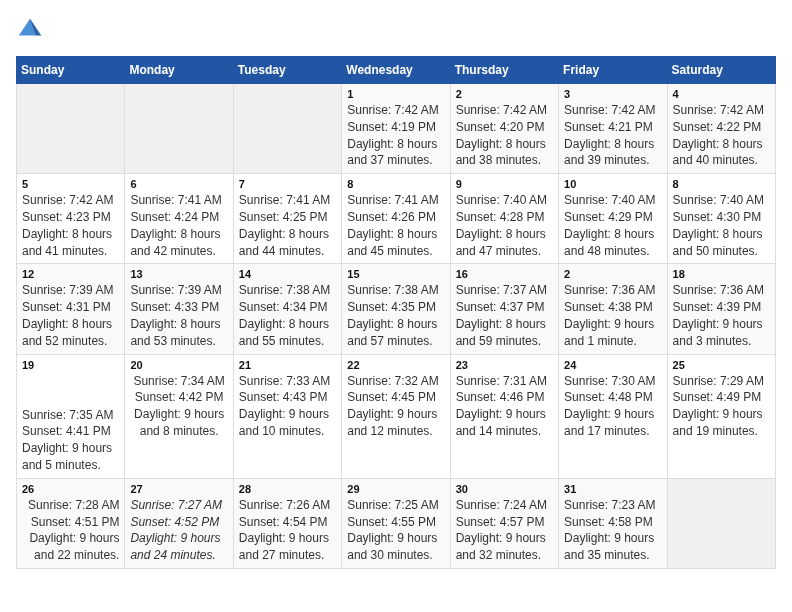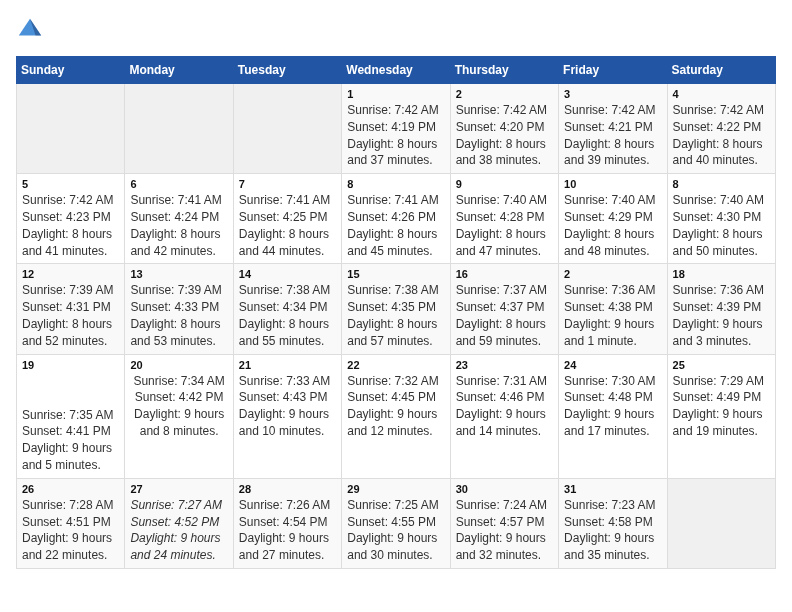--- a/index.html
+++ b/index.html
@@ -314,21 +314,21 @@
             <div class="day-num">25</div>
             <div class="day-info" style="white-space: pre-line;">Sunrise: 7:29 AM
 Sunset: 4:49 PM
 Daylight: 9 hours
 and 19 minutes.</div>
           </td>
         </tr>
         <tr>
           <td>
             <div class="day-num">26</div>
-            <div class="day-info" style="white-space: pre-line;">Sunrise: 7:28 AM
+            <div class="day-info" style="white-space: pre-line; text-align: right;">Sunrise: 7:28 AM
 Sunset: 4:51 PM
 Daylight: 9 hours
 and 22 minutes.</div>
           </td>
           <td>
             <div class="day-num">27</div>
             <div class="day-info" style="white-space: pre-line; font-style: italic;">Sunrise: 7:27 AM
 Sunset: 4:52 PM
 Daylight: 9 hours
 and 24 minutes.</div>

